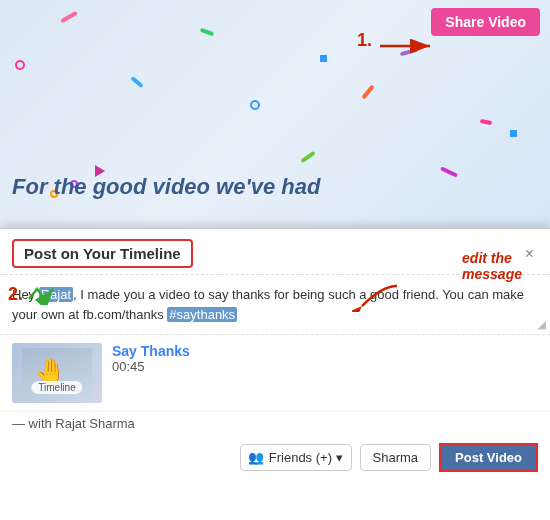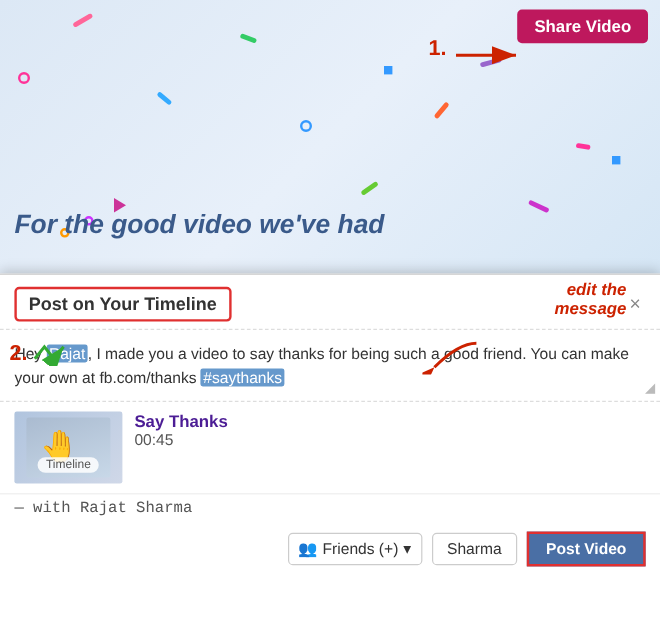--- a/index.html
+++ b/index.html
@@ -31,21 +31,21 @@
       font-weight: bold;
       color: #3a5a8a;
       font-style: italic;
     }
 
     
     .share-video-btn {
       position: absolute;
       top: 8px;
       right: 10px;
-      background: #be185d;
+      background: #ec4899;
       color: white;
       border: none;
       padding: 6px 14px;
       border-radius: 4px;
       font-size: 14px;
       font-weight: bold;
       cursor: pointer;
       z-index: 10;
     }
 
@@ -83,28 +83,28 @@
       background: none;
       border: none;
       font-size: 16px;
       color: #888;
       cursor: pointer;
       padding: 0 4px;
     }
 
     .edit-message-label {
       position: absolute;
-      top: 233px;
+      top: 250px;
       right: 28px;
       color: #cc2200;
       font-size: 14px;
       font-weight: bold;
       font-style: italic;
       z-index: 30;
-      text-align: right;
+      text-align: left;
       margin-left: 34px;
     }
 
     
     .message-area {
       padding: 10px 12px 6px 12px;
       font-size: 13px;
       color: #333;
       line-height: 1.5;
       min-height: 60px;
@@ -163,21 +163,21 @@
 
     .video-info {
       display: flex;
       flex-direction: column;
       justify-content: center;
     }
 
     .video-info-title {
       font-size: 14px;
       font-weight: bold;
-      color: #4c1d95;
+      color: #3b82f6;
     }
 
     .video-duration {
       font-size: 13px;
       color: #555;
     }
 
     
     .modal-footer {
       display: flex;
@@ -310,21 +310,21 @@
         <div style="font-size:26px;position:absolute;bottom:10px;left:12px;">🤚</div>
         <div class="friends-badge">Timeline</div>
       </div>
     </div>
     <div class="video-info">
       <div class="video-info-title">Say Thanks</div>
       <div class="video-duration">00:45</div>
     </div>
   </div>
 
-  <div style="padding:4px 12px;font-size:13px;color:#555;font-family:Liberation Mono, monospace;">— with Rajat Sharma</div>
+  <div style="padding:4px 12px;font-size:13px;color:#555;">— with Rajat Sharma</div>
 
   <div class="modal-footer">
     <button class="friends-dropdown">
       <span style="font-size:13px;">👥</span>
       <span>Friends (+)</span>
       <span>▾</span>
     </button>
     <button class="cancel-btn">Sharma</button>
     <button class="post-video-btn">Post Video</button>
   </div>

